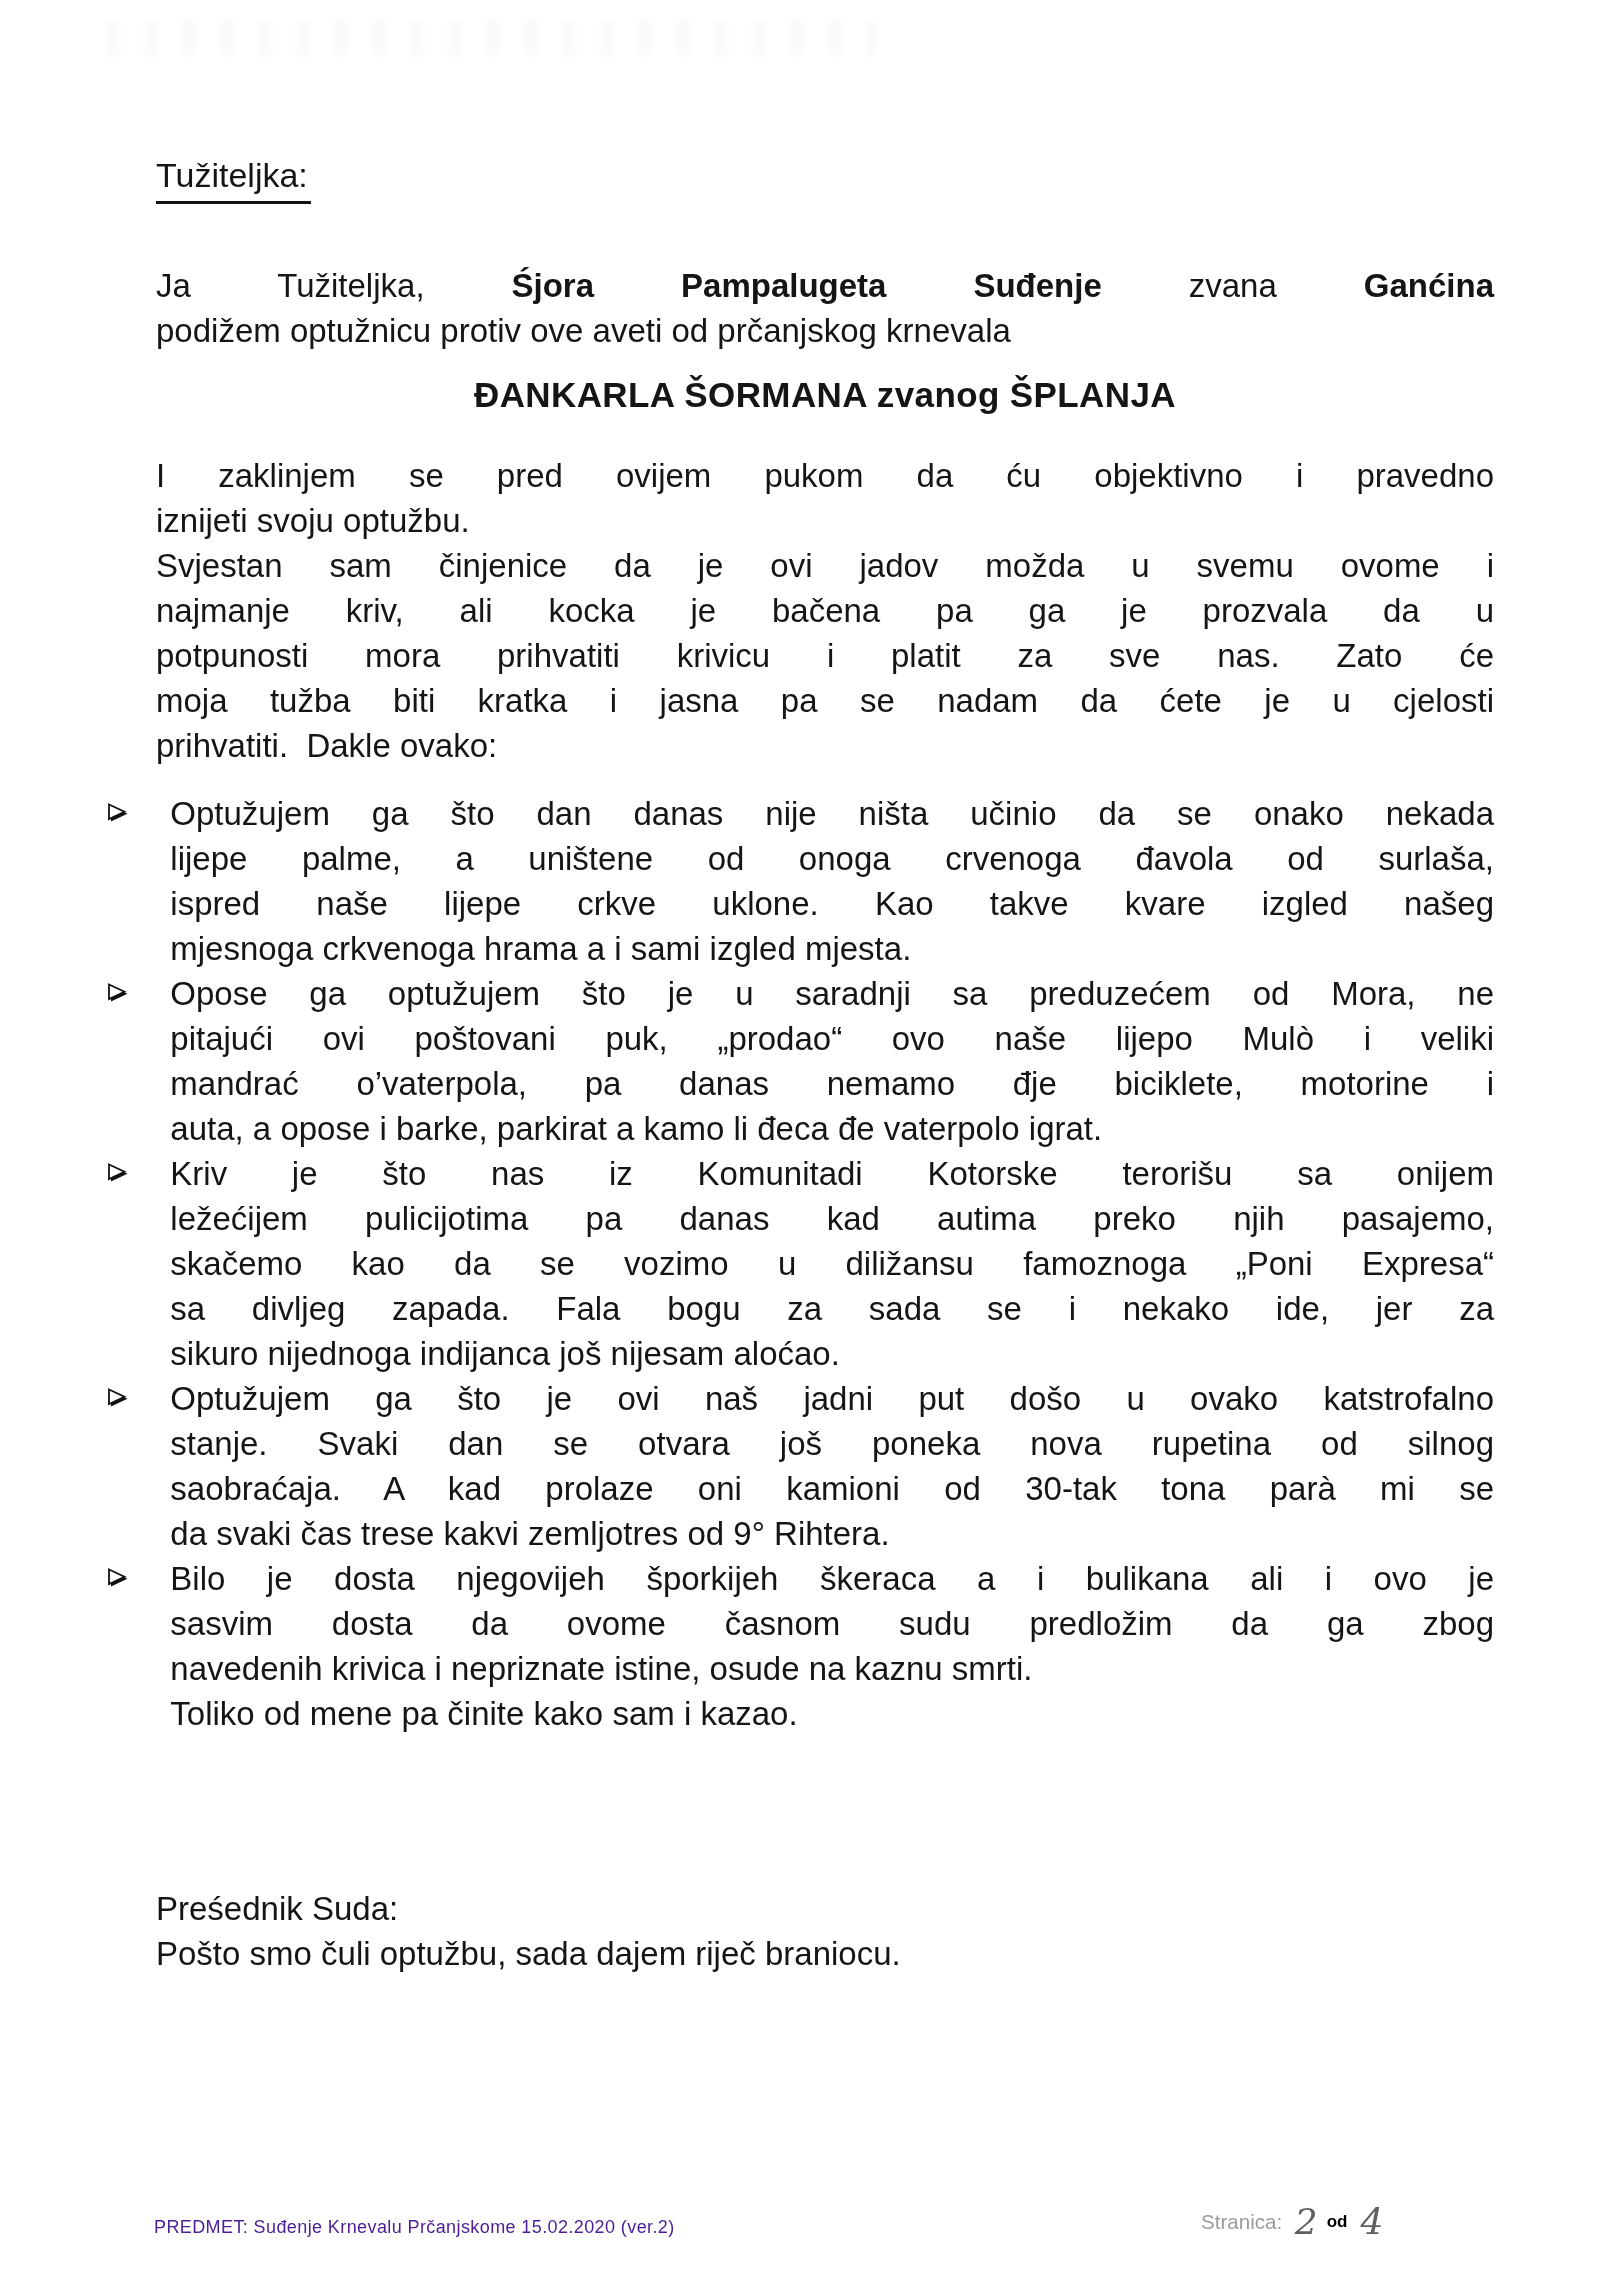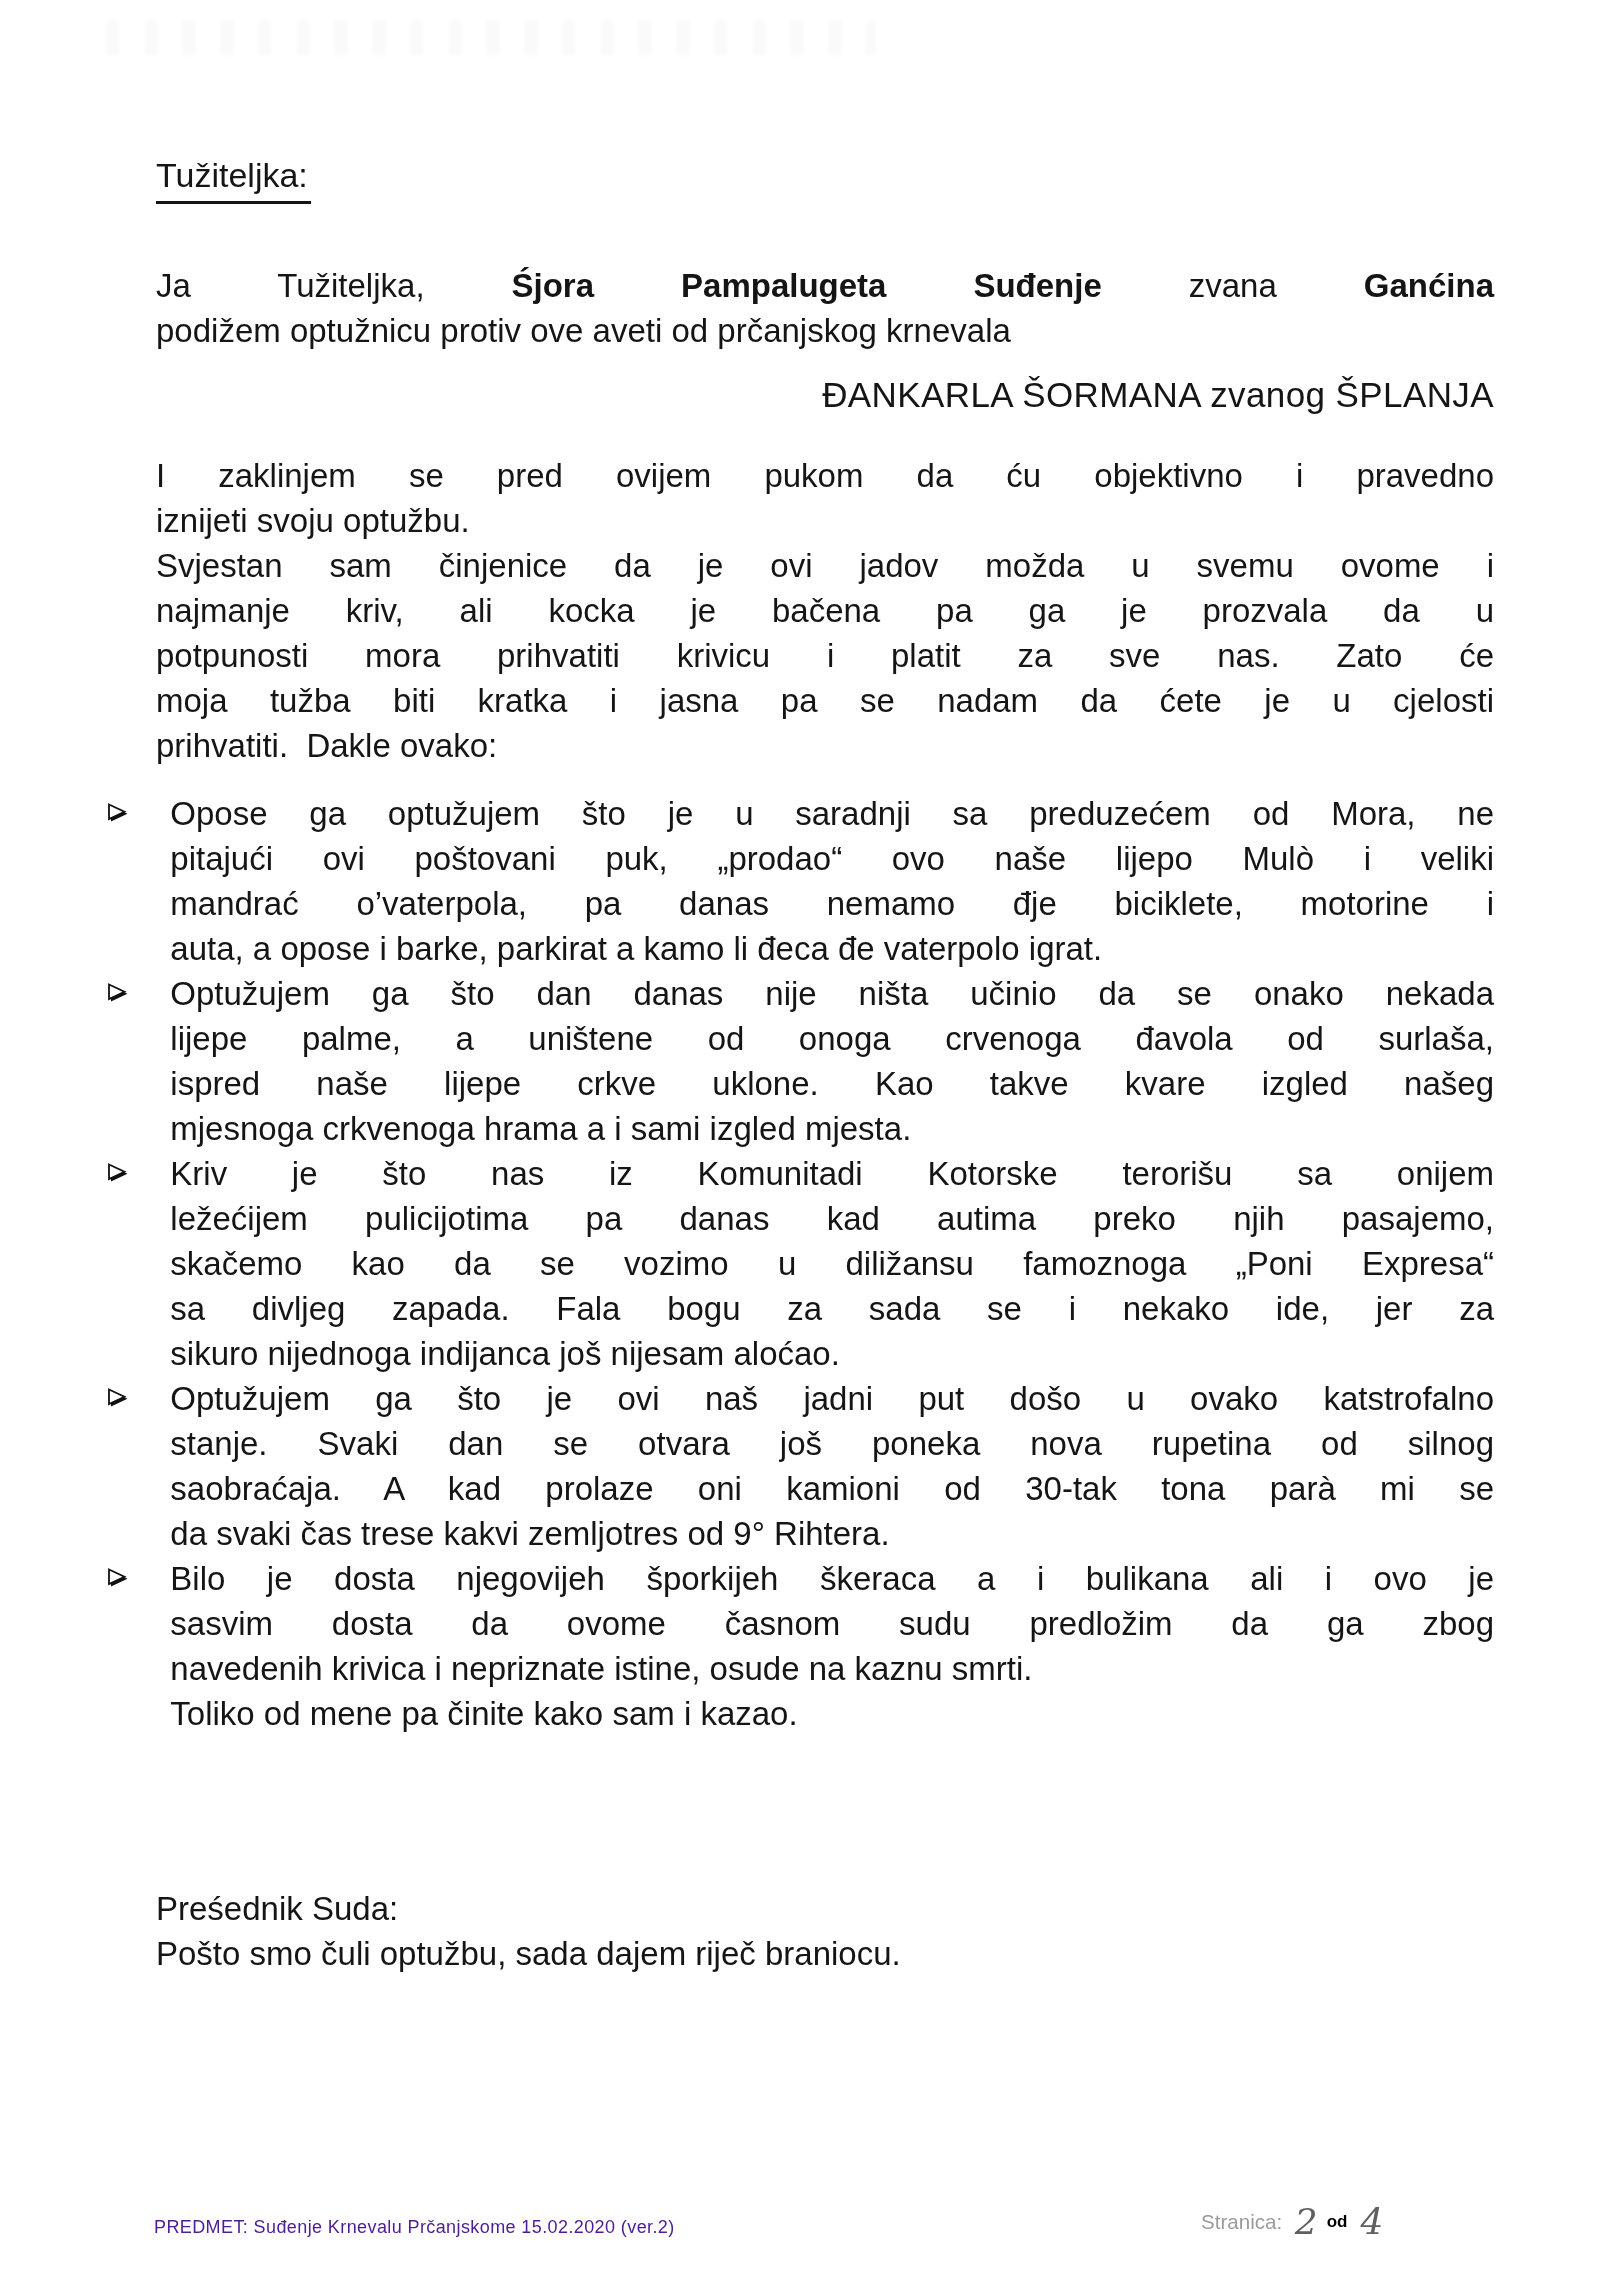--- a/index.html
+++ b/index.html
@@ -24,21 +24,21 @@
   }
   .line{min-height:45px;}
   .jl{text-align:justify;text-align-last:justify;text-justify:inter-word;}
 
   .title{
     display:inline-block;font-size:34px;
     border-bottom:3.6px solid #151515;padding:0 3.6px 2.7px 0;
   }
   .intro{margin-top:59px;}
   .accused{
-    margin-top:19.7px;text-align:right;font-weight:normal;font-size:35px;
+    margin-top:19.7px;text-align:center;font-weight:bold;font-size:35px;
     letter-spacing:0.4px;
   }
   .oath{margin-top:36px;}
 
   ul.bullets{margin:23px 0 0 0;padding:0;list-style:none;}
   ul.bullets li{position:relative;padding-left:14.3px;}
   .marker{position:absolute;left:-50px;top:9.9px;width:24px;height:24px;}
   .marker svg{display:block;}
 
   .closing{margin-top:150px;}
@@ -89,37 +89,37 @@
 
     <ul class="bullets">
 
       <li>
         <span class="marker">
           <svg viewBox="0 0 24 24" width="24" height="24" aria-hidden="true">
             <polygon points="5,5.5 21.5,12.7 5,20.5" fill="#111"></polygon>
             <polygon points="3,3.5 18.5,10.7 3,18" fill="#fff" stroke="#111" stroke-width="1.8"></polygon>
           </svg>
         </span>
-        <div class="line jl">Opose ga optužujem što je u saradnji sa preduzećem od Mora, ne</div>
-        <div class="line jl">pitajući ovi poštovani puk, „prodao“ ovo naše lijepo Mulò i veliki</div>
-        <div class="line jl">mandrać o’vaterpola, pa danas nemamo đje biciklete, motorine i</div>
-        <div class="line">auta, a opose i barke, parkirat a kamo li đeca đe vaterpolo igrat.</div>
+        <div class="line jl">Optužujem ga što dan danas nije ništa učinio da se onako nekada</div>
+        <div class="line jl">lijepe palme, a uništene od onoga crvenoga đavola od surlaša,</div>
+        <div class="line jl">ispred naše lijepe crkve uklone. Kao takve kvare izgled našeg</div>
+        <div class="line">mjesnoga crkvenoga hrama a i sami izgled mjesta.</div>
       </li>
 
       <li>
         <span class="marker">
           <svg viewBox="0 0 24 24" width="24" height="24" aria-hidden="true">
             <polygon points="5,5.5 21.5,12.7 5,20.5" fill="#111"></polygon>
             <polygon points="3,3.5 18.5,10.7 3,18" fill="#fff" stroke="#111" stroke-width="1.8"></polygon>
           </svg>
         </span>
-        <div class="line jl">Optužujem ga što dan danas nije ništa učinio da se onako nekada</div>
-        <div class="line jl">lijepe palme, a uništene od onoga crvenoga đavola od surlaša,</div>
-        <div class="line jl">ispred naše lijepe crkve uklone. Kao takve kvare izgled našeg</div>
-        <div class="line">mjesnoga crkvenoga hrama a i sami izgled mjesta.</div>
+        <div class="line jl">Opose ga optužujem što je u saradnji sa preduzećem od Mora, ne</div>
+        <div class="line jl">pitajući ovi poštovani puk, „prodao“ ovo naše lijepo Mulò i veliki</div>
+        <div class="line jl">mandrać o’vaterpola, pa danas nemamo đje biciklete, motorine i</div>
+        <div class="line">auta, a opose i barke, parkirat a kamo li đeca đe vaterpolo igrat.</div>
       </li>
 
       <li>
         <span class="marker">
           <svg viewBox="0 0 24 24" width="24" height="24" aria-hidden="true">
             <polygon points="5,5.5 21.5,12.7 5,20.5" fill="#111"></polygon>
             <polygon points="3,3.5 18.5,10.7 3,18" fill="#fff" stroke="#111" stroke-width="1.8"></polygon>
           </svg>
         </span>
         <div class="line jl">Kriv je što nas iz Komunitadi Kotorske terorišu sa onijem</div>

